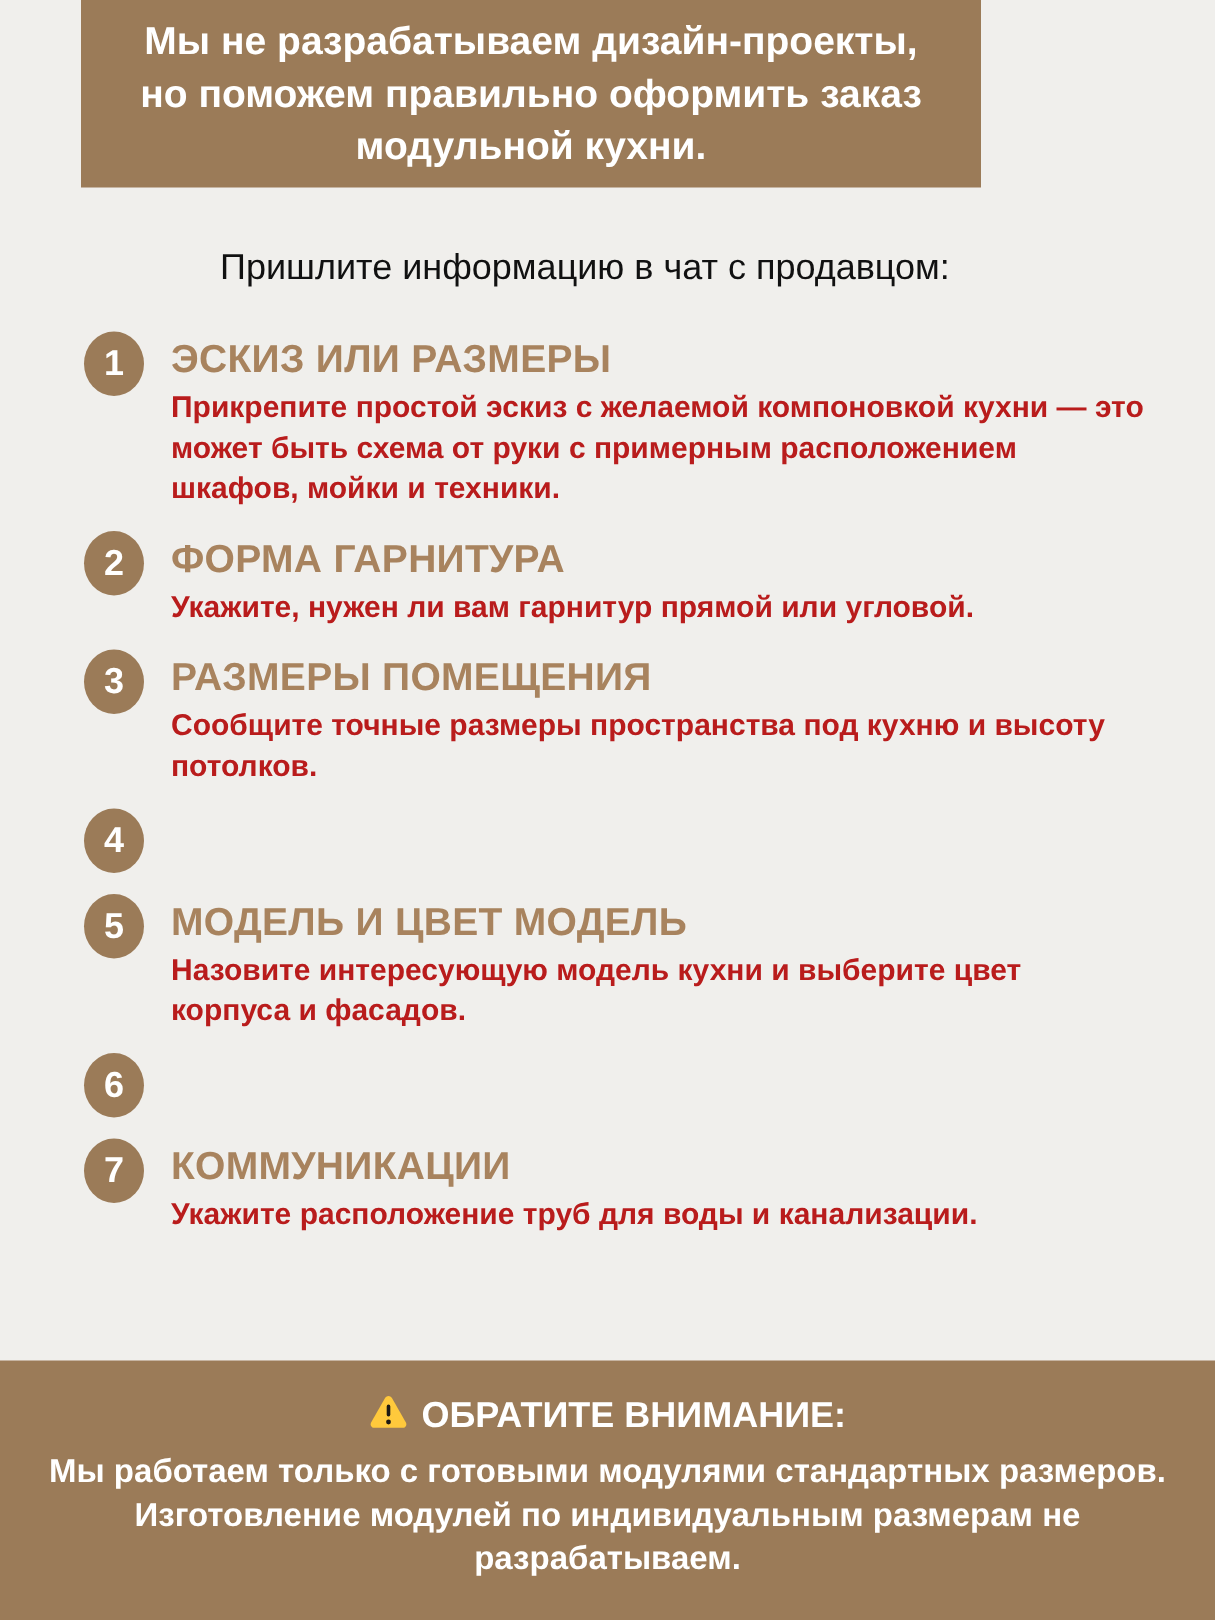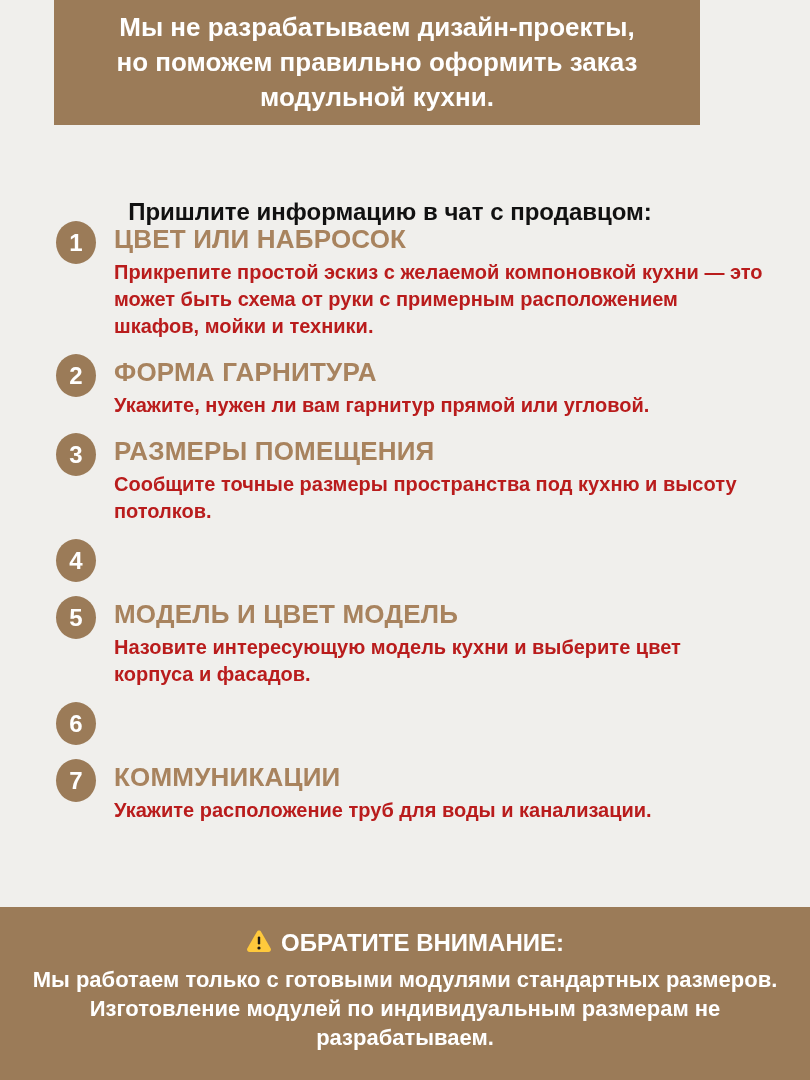--- a/index.html
+++ b/index.html
@@ -11,43 +11,42 @@
   }
   .page {
     position: relative;
     width: 810px; height: 1080px;
     background: #f0efec;
   }
   
   .header-box {
     position: absolute;
     left: 54px; top: 0;
-    width: 646px; height: 125px;
+    width: 600px; height: 125px;
     background: #9b7b58;
     display: flex; flex-direction: column;
     align-items: center; justify-content: center;
     text-align: center;
   }
   .header-line {
     color: #ffffff;
     font-size: 26px;
     font-weight: 700;
     line-height: 35px;
     white-space: nowrap;
   }
   
   .subtitle {
     position: absolute;
     top: 165px; left: 0;
     width: 780px;
     text-align: center;
     font-size: 24px;
-    font-weight: 700;
+    font-weight: 400;
     color: #111111;
-    margin-top: 33px;
   }
   
   .steps {
     position: absolute;
     top: 224px; left: 56px; right: 46px;
     display: flex; flex-direction: column;
     gap: 17px;
   }
   .step {
     display: flex;
@@ -122,21 +121,21 @@
     <div class="header-line">модульной кухни.</div>
   </div>
 
   <div class="subtitle">Пришлите информацию в чат с продавцом:</div>
 
   <div class="steps">
 
     <div class="step">
       <div class="step-circle">1</div>
       <div class="step-body">
-        <div class="step-title">ЦВЕТ ИЛИ НАБРОСОК</div>
+        <div class="step-title">ЭСКИЗ ИЛИ РАЗМЕРЫ</div>
         <div class="step-desc">Прикрепите простой эскиз с желаемой компоновкой кухни — это может быть схема от руки с примерным расположением шкафов, мойки и техники.</div>
       </div>
     </div>
 
     <div class="step">
       <div class="step-circle">2</div>
       <div class="step-body">
         <div class="step-title">ФОРМА ГАРНИТУРА</div>
         <div class="step-desc">Укажите, нужен ли вам гарнитур прямой или угловой.</div>
       </div>

